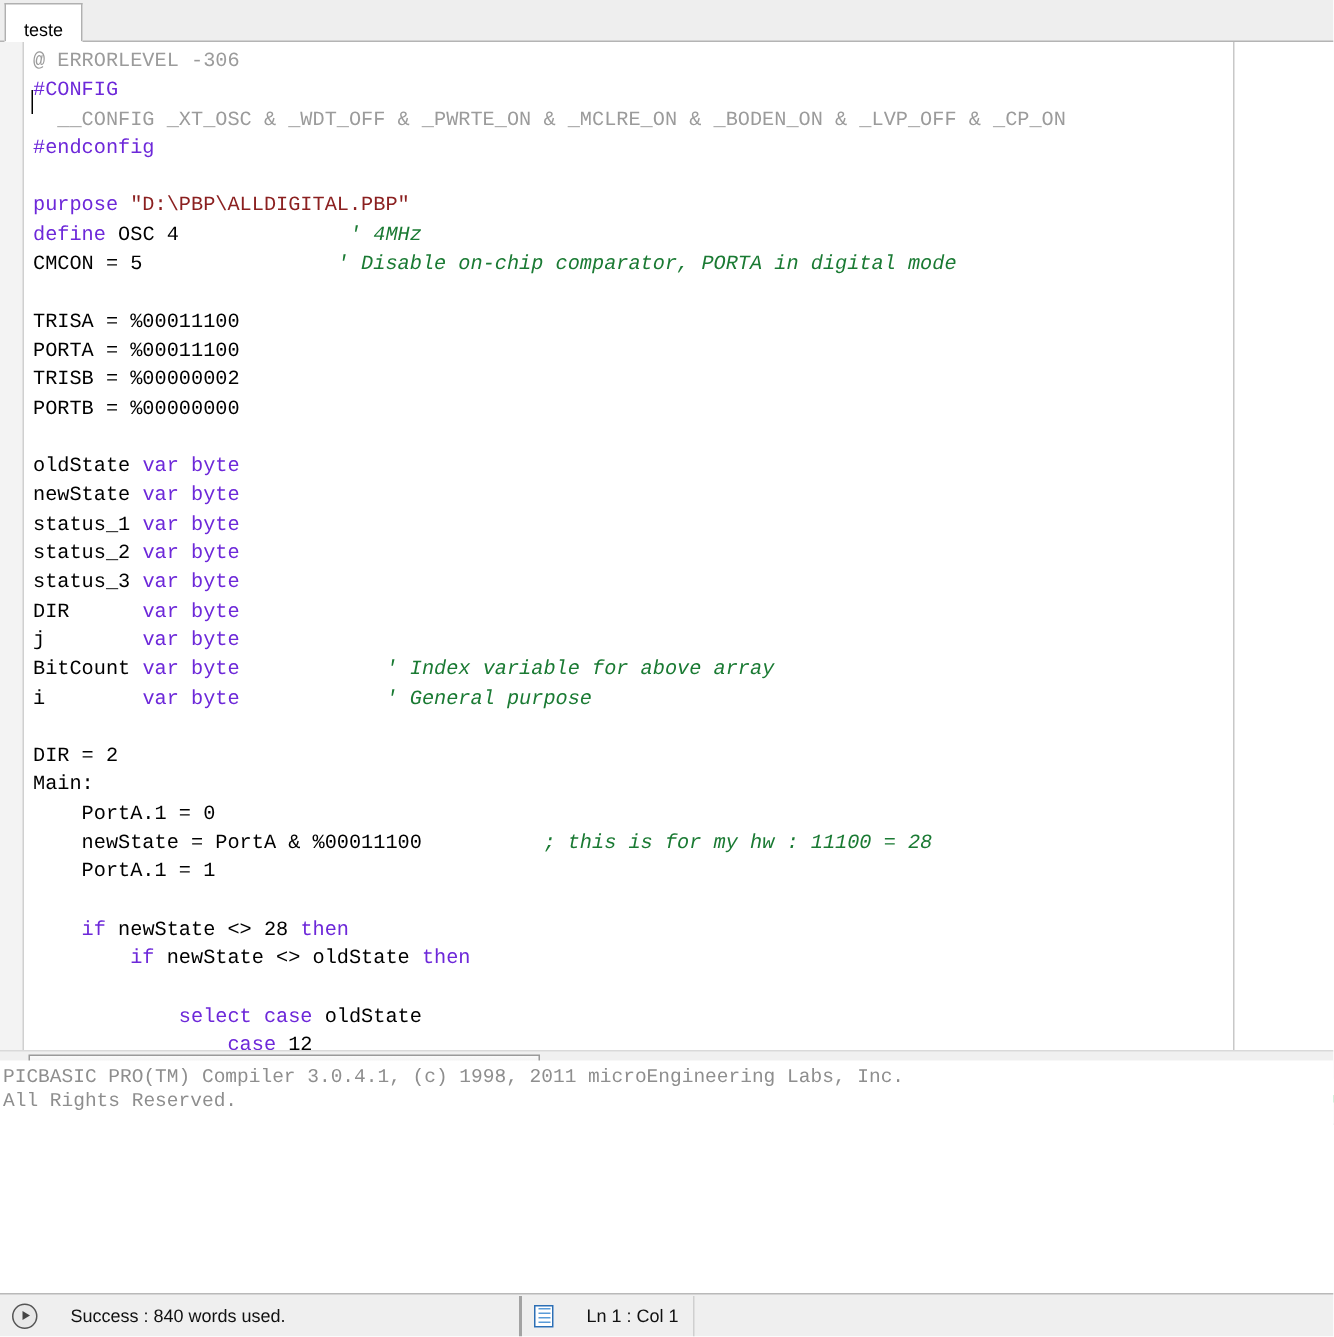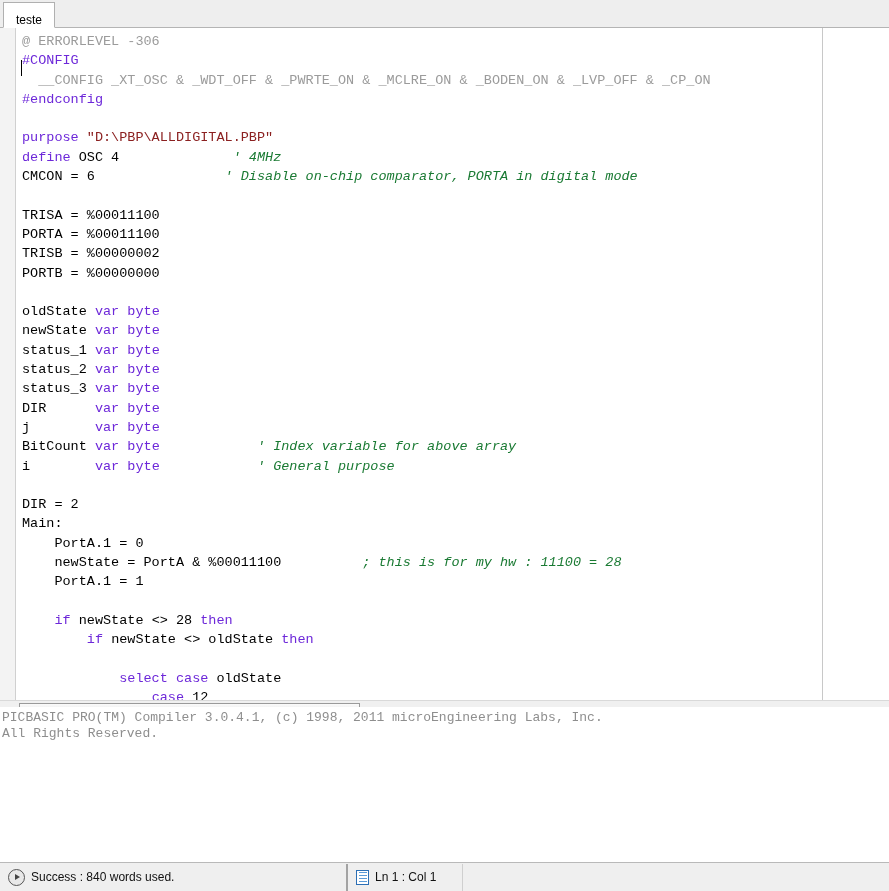--- a/index.html
+++ b/index.html
@@ -192,20 +192,21 @@
   }
   .sb-cell {
     display: flex;
     align-items: center;
     height: 27px;
     padding: 0 8px;
     box-sizing: border-box;
     font-family: "Liberation Sans", sans-serif;
     font-size: 12px;
     color: #111;
+    gap: 16px;
   }
   .sb-cell.c1 { width: 346px; }
   .sb-cell.c2 { width: 116px; border-left: 2px solid #a3a3a3; }
   .sb-cell.c3 { flex: 1; border-left: 1px solid #cfcfcf; }
   .sb-label { margin-left: 6px; }
 
   .ico-play {
     width: 15px; height: 15px;
     border-radius: 50%;
     border: 1.5px solid #555;
@@ -253,21 +254,21 @@
 <div class="editor-wrap">
   <div class="gutter"></div>
   <div class="margin-line"></div>
   <pre class="code" id="code-area"><span class="t-dis">@ ERRORLEVEL -306</span>
 <span class="t-kw">#CONFIG</span>
 <span class="t-dis">  __CONFIG _XT_OSC &amp; _WDT_OFF &amp; _PWRTE_ON &amp; _MCLRE_ON &amp; _BODEN_ON &amp; _LVP_OFF &amp; _CP_ON</span>
 <span class="t-kw">#endconfig</span>
 <span class="t-pln"></span>
 <span class="t-kw">purpose </span><span class="t-str">"D:\PBP\ALLDIGITAL.PBP"</span>
 <span class="t-kw">define </span><span class="t-pln">OSC 4              </span><span class="t-com">' 4MHz</span>
-<span class="t-pln">CMCON = 6                </span><span class="t-com">' Disable on-chip comparator, PORTA in digital mode</span>
+<span class="t-pln">CMCON = 5                </span><span class="t-com">' Disable on-chip comparator, PORTA in digital mode</span>
 <span class="t-pln"></span>
 <span class="t-pln">TRISA = %00011100</span>
 <span class="t-pln">PORTA = %00011100</span>
 <span class="t-pln">TRISB = %00000002</span>
 <span class="t-pln">PORTB = %00000000</span>
 <span class="t-pln"></span>
 <span class="t-pln">oldState </span><span class="t-kw">var byte</span>
 <span class="t-pln">newState </span><span class="t-kw">var byte</span>
 <span class="t-pln">status_1 </span><span class="t-kw">var byte</span>
 <span class="t-pln">status_2 </span><span class="t-kw">var byte</span>

